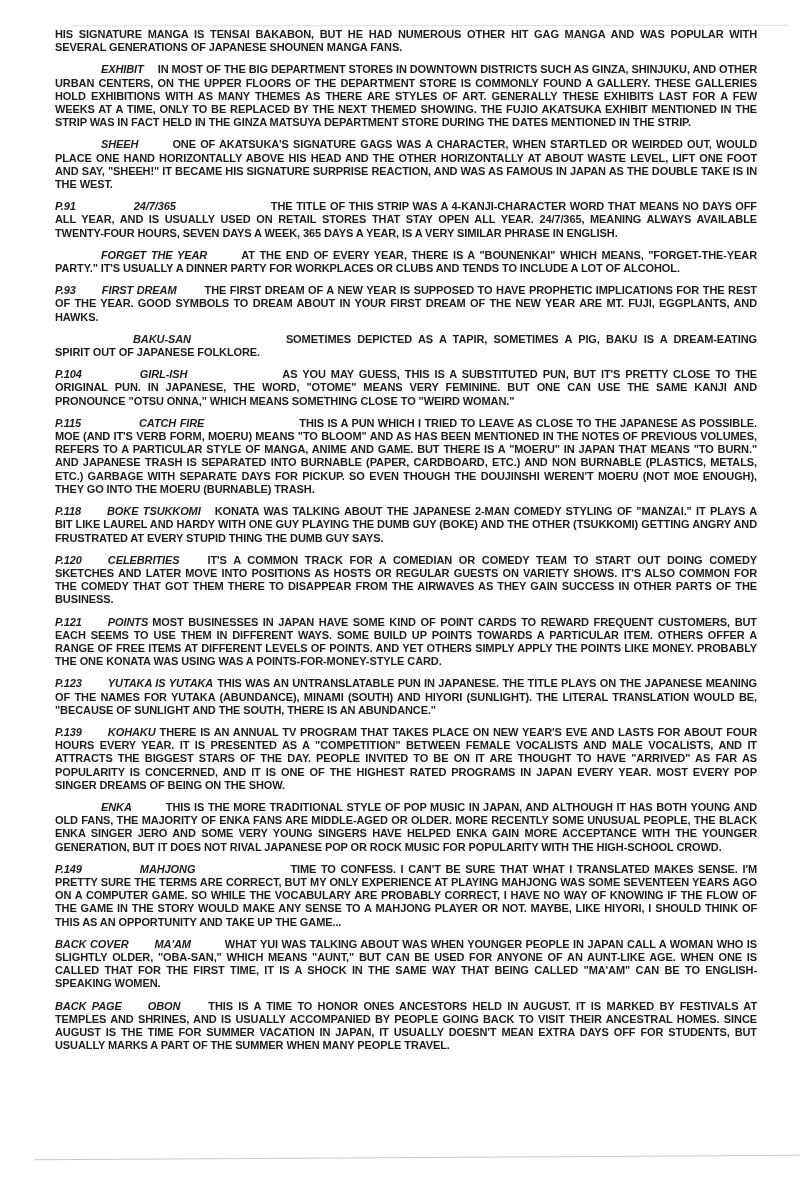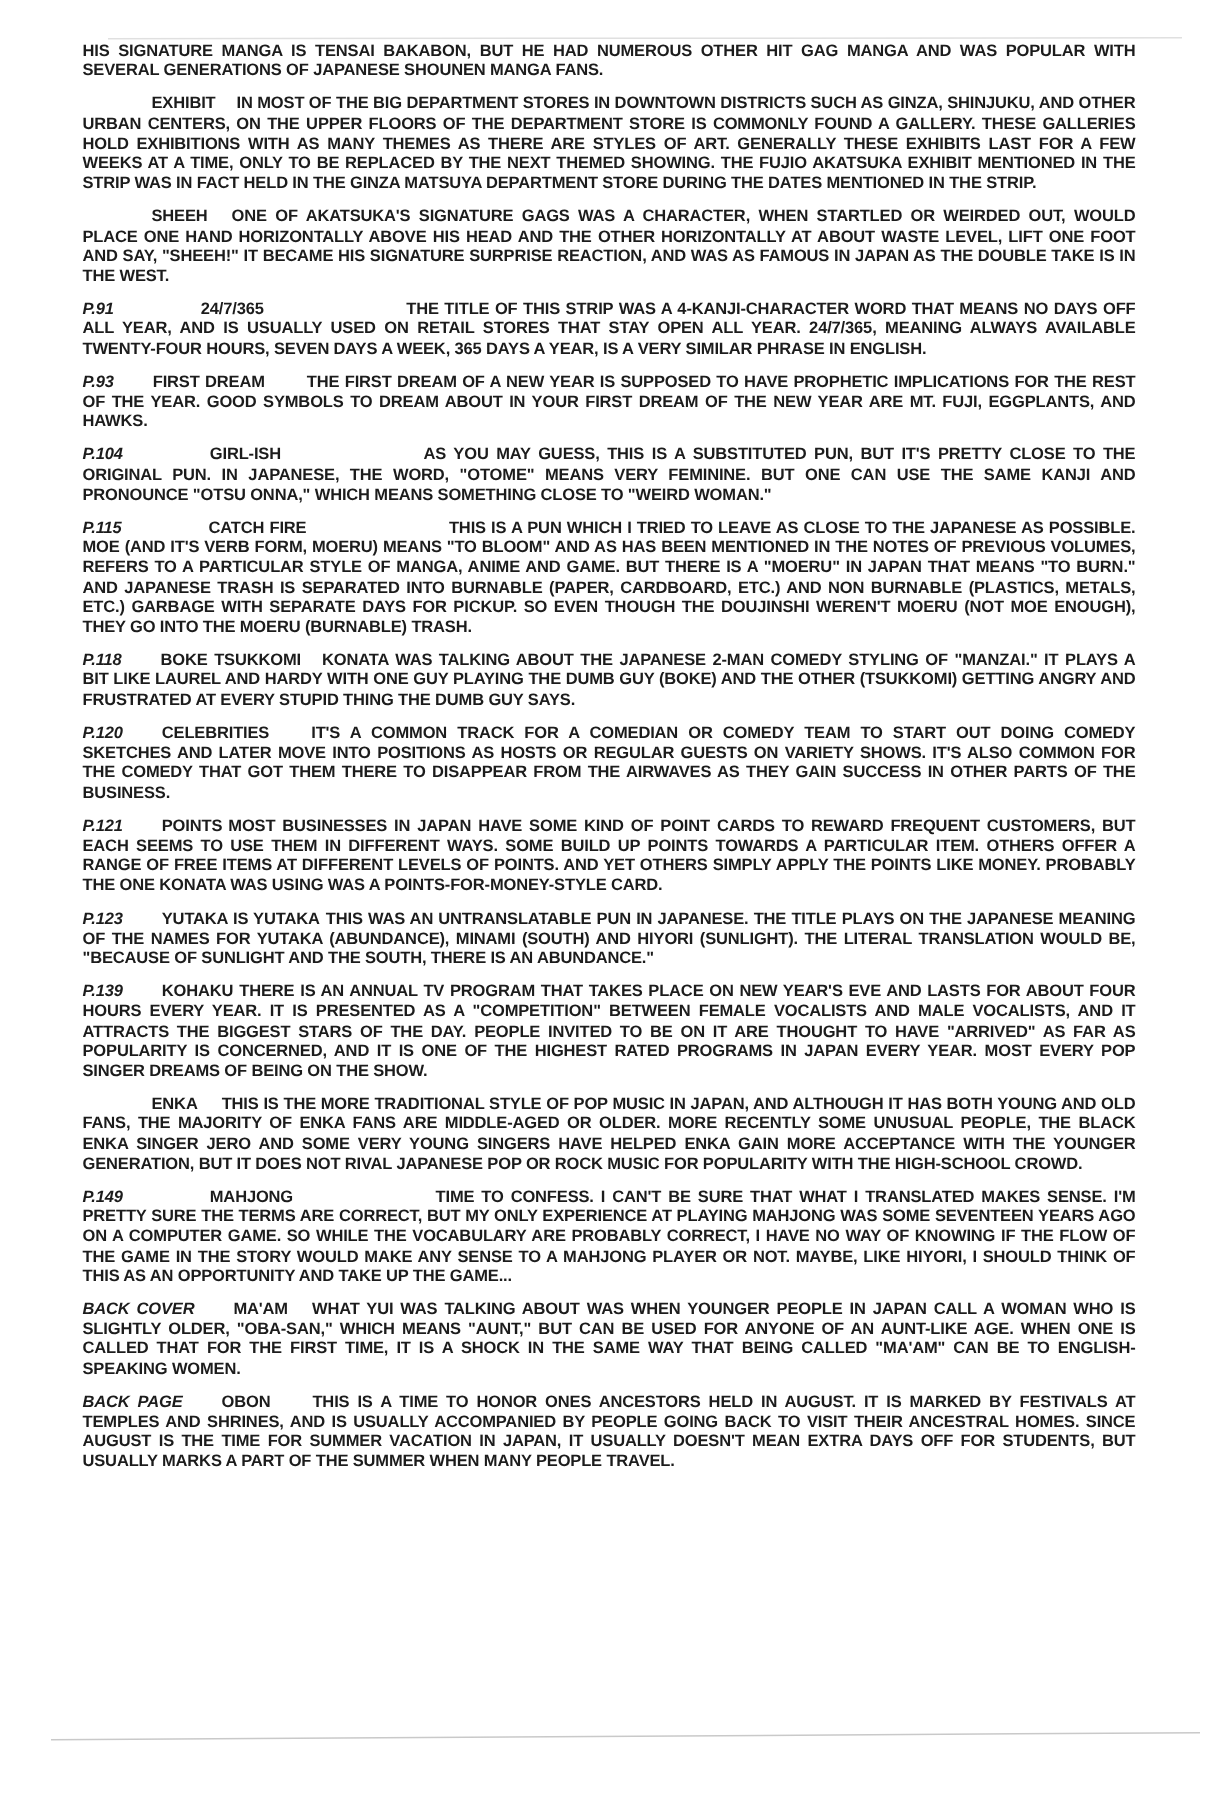--- a/index.html
+++ b/index.html
@@ -21,47 +21,49 @@
     margin:0 0 9px 0;
     font-size:11px;line-height:13.2px;
     letter-spacing:-0.1px;
     font-weight:700;
     text-align:justify;
     text-transform:uppercase;
   }
   p.note:last-child{margin-bottom:0;}
   p.n-indent{text-indent:46px;}
   span.l{font-weight:700;font-style:italic;margin-right:26px;}
-  span.t{font-weight:700;}
+  span.t{font-weight:700;font-style:italic;}
   .gap-xs .t{margin-right:4px;margin-top:34px;}
   .gap-s  .t{margin-right:14px;}
-  .gap-m  .t{margin-right:16px;}
+  .gap-m  .t{margin-right:34px;}
   .gap-l  .t{margin-right:28px;}
   .gap-xl .t{margin-right:95px;margin-left:32px;}
   span.b{font-weight:700;}
 </style>
 </head>
 <body>
 
 <div class="rule rule-top"></div>
 <div class="rule rule-bottom"></div>
 
 <div class="page">
 
   <p class="note"><span class="b">HIS SIGNATURE MANGA IS TENSAI BAKABON, BUT HE HAD NUMEROUS OTHER HIT GAG MANGA AND WAS POPULAR WITH SEVERAL GENERATIONS OF JAPANESE SHOUNEN MANGA FANS.</span></p>
 
   <p class="note n-indent gap-s"><span class="t">EXHIBIT</span><span class="b">IN MOST OF THE BIG DEPARTMENT STORES IN DOWNTOWN DISTRICTS SUCH AS GINZA, SHINJUKU, AND OTHER URBAN CENTERS, ON THE UPPER FLOORS OF THE DEPARTMENT STORE IS COMMONLY FOUND A GALLERY. THESE GALLERIES HOLD EXHIBITIONS WITH AS MANY THEMES AS THERE ARE STYLES OF ART. GENERALLY THESE EXHIBITS LAST FOR A FEW WEEKS AT A TIME, ONLY TO BE REPLACED BY THE NEXT THEMED SHOWING. THE FUJIO AKATSUKA EXHIBIT MENTIONED IN THE STRIP WAS IN FACT HELD IN THE GINZA MATSUYA DEPARTMENT STORE DURING THE DATES MENTIONED IN THE STRIP.</span></p>
 
   <p class="note n-indent gap-m"><span class="t">SHEEH</span><span class="b">ONE OF AKATSUKA'S SIGNATURE GAGS WAS A CHARACTER, WHEN STARTLED OR WEIRDED OUT, WOULD PLACE ONE HAND HORIZONTALLY ABOVE HIS HEAD AND THE OTHER HORIZONTALLY AT ABOUT WASTE LEVEL, LIFT ONE FOOT AND SAY, "SHEEH!" IT BECAME HIS SIGNATURE SURPRISE REACTION, AND WAS AS FAMOUS IN JAPAN AS THE DOUBLE TAKE IS IN THE WEST.</span></p>
 
   <p class="note gap-xl"><span class="l">P.91</span><span class="t">24/7/365</span><span class="b">THE TITLE OF THIS STRIP WAS A 4-KANJI-CHARACTER WORD THAT MEANS NO DAYS OFF ALL YEAR, AND IS USUALLY USED ON RETAIL STORES THAT STAY OPEN ALL YEAR. 24/7/365, MEANING ALWAYS AVAILABLE TWENTY-FOUR HOURS, SEVEN DAYS A WEEK, 365 DAYS A YEAR, IS A VERY SIMILAR PHRASE IN ENGLISH.</span></p>
 
+  <p class="note n-indent gap-m"><span class="t">FORGET THE YEAR</span><span class="b">AT THE END OF EVERY YEAR, THERE IS A "BOUNENKAI" WHICH MEANS, "FORGET-THE-YEAR PARTY." IT'S USUALLY A DINNER PARTY FOR WORKPLACES OR CLUBS AND TENDS TO INCLUDE A LOT OF ALCOHOL.</span></p>
 
   <p class="note gap-l"><span class="l">P.93</span><span class="t">FIRST DREAM</span><span class="b">THE FIRST DREAM OF A NEW YEAR IS SUPPOSED TO HAVE PROPHETIC IMPLICATIONS FOR THE REST OF THE YEAR. GOOD SYMBOLS TO DREAM ABOUT IN YOUR FIRST DREAM OF THE NEW YEAR ARE MT. FUJI, EGGPLANTS, AND HAWKS.</span></p>
 
+  <p class="note n-indent gap-xl"><span class="t">BAKU-SAN</span><span class="b">SOMETIMES DEPICTED AS A TAPIR, SOMETIMES A PIG, BAKU IS A DREAM-EATING SPIRIT OUT OF JAPANESE FOLKLORE.</span></p>
 
   <p class="note gap-xl"><span class="l">P.104</span><span class="t">GIRL-ISH</span><span class="b">AS YOU MAY GUESS, THIS IS A SUBSTITUTED PUN, BUT IT'S PRETTY CLOSE TO THE ORIGINAL PUN. IN JAPANESE, THE WORD, "OTOME" MEANS VERY FEMININE. BUT ONE CAN USE THE SAME KANJI AND PRONOUNCE "OTSU ONNA," WHICH MEANS SOMETHING CLOSE TO "WEIRD WOMAN."</span></p>
 
 
   <p class="note gap-xl"><span class="l">P.115</span><span class="t">CATCH FIRE</span><span class="b">THIS IS A PUN WHICH I TRIED TO LEAVE AS CLOSE TO THE JAPANESE AS POSSIBLE. MOE (AND IT'S VERB FORM, MOERU) MEANS "TO BLOOM" AND AS HAS BEEN MENTIONED IN THE NOTES OF PREVIOUS VOLUMES, REFERS TO A PARTICULAR STYLE OF MANGA, ANIME AND GAME. BUT THERE IS A "MOERU" IN JAPAN THAT MEANS "TO BURN." AND JAPANESE TRASH IS SEPARATED INTO BURNABLE (PAPER, CARDBOARD, ETC.) AND NON BURNABLE (PLASTICS, METALS, ETC.) GARBAGE WITH SEPARATE DAYS FOR PICKUP. SO EVEN THOUGH THE DOUJINSHI WEREN'T MOERU (NOT MOE ENOUGH), THEY GO INTO THE MOERU (BURNABLE) TRASH.</span></p>
 
   <p class="note gap-s"><span class="l">P.118</span><span class="t">BOKE TSUKKOMI</span><span class="b">KONATA WAS TALKING ABOUT THE JAPANESE 2-MAN COMEDY STYLING OF "MANZAI." IT PLAYS A BIT LIKE LAUREL AND HARDY WITH ONE GUY PLAYING THE DUMB GUY (BOKE) AND THE OTHER (TSUKKOMI) GETTING ANGRY AND FRUSTRATED AT EVERY STUPID THING THE DUMB GUY SAYS.</span></p>
 
   <p class="note gap-l"><span class="l">P.120</span><span class="t">CELEBRITIES</span><span class="b">IT'S A COMMON TRACK FOR A COMEDIAN OR COMEDY TEAM TO START OUT DOING COMEDY SKETCHES AND LATER MOVE INTO POSITIONS AS HOSTS OR REGULAR GUESTS ON VARIETY SHOWS. IT'S ALSO COMMON FOR THE COMEDY THAT GOT THEM THERE TO DISAPPEAR FROM THE AIRWAVES AS THEY GAIN SUCCESS IN OTHER PARTS OF THE BUSINESS.</span></p>
 

